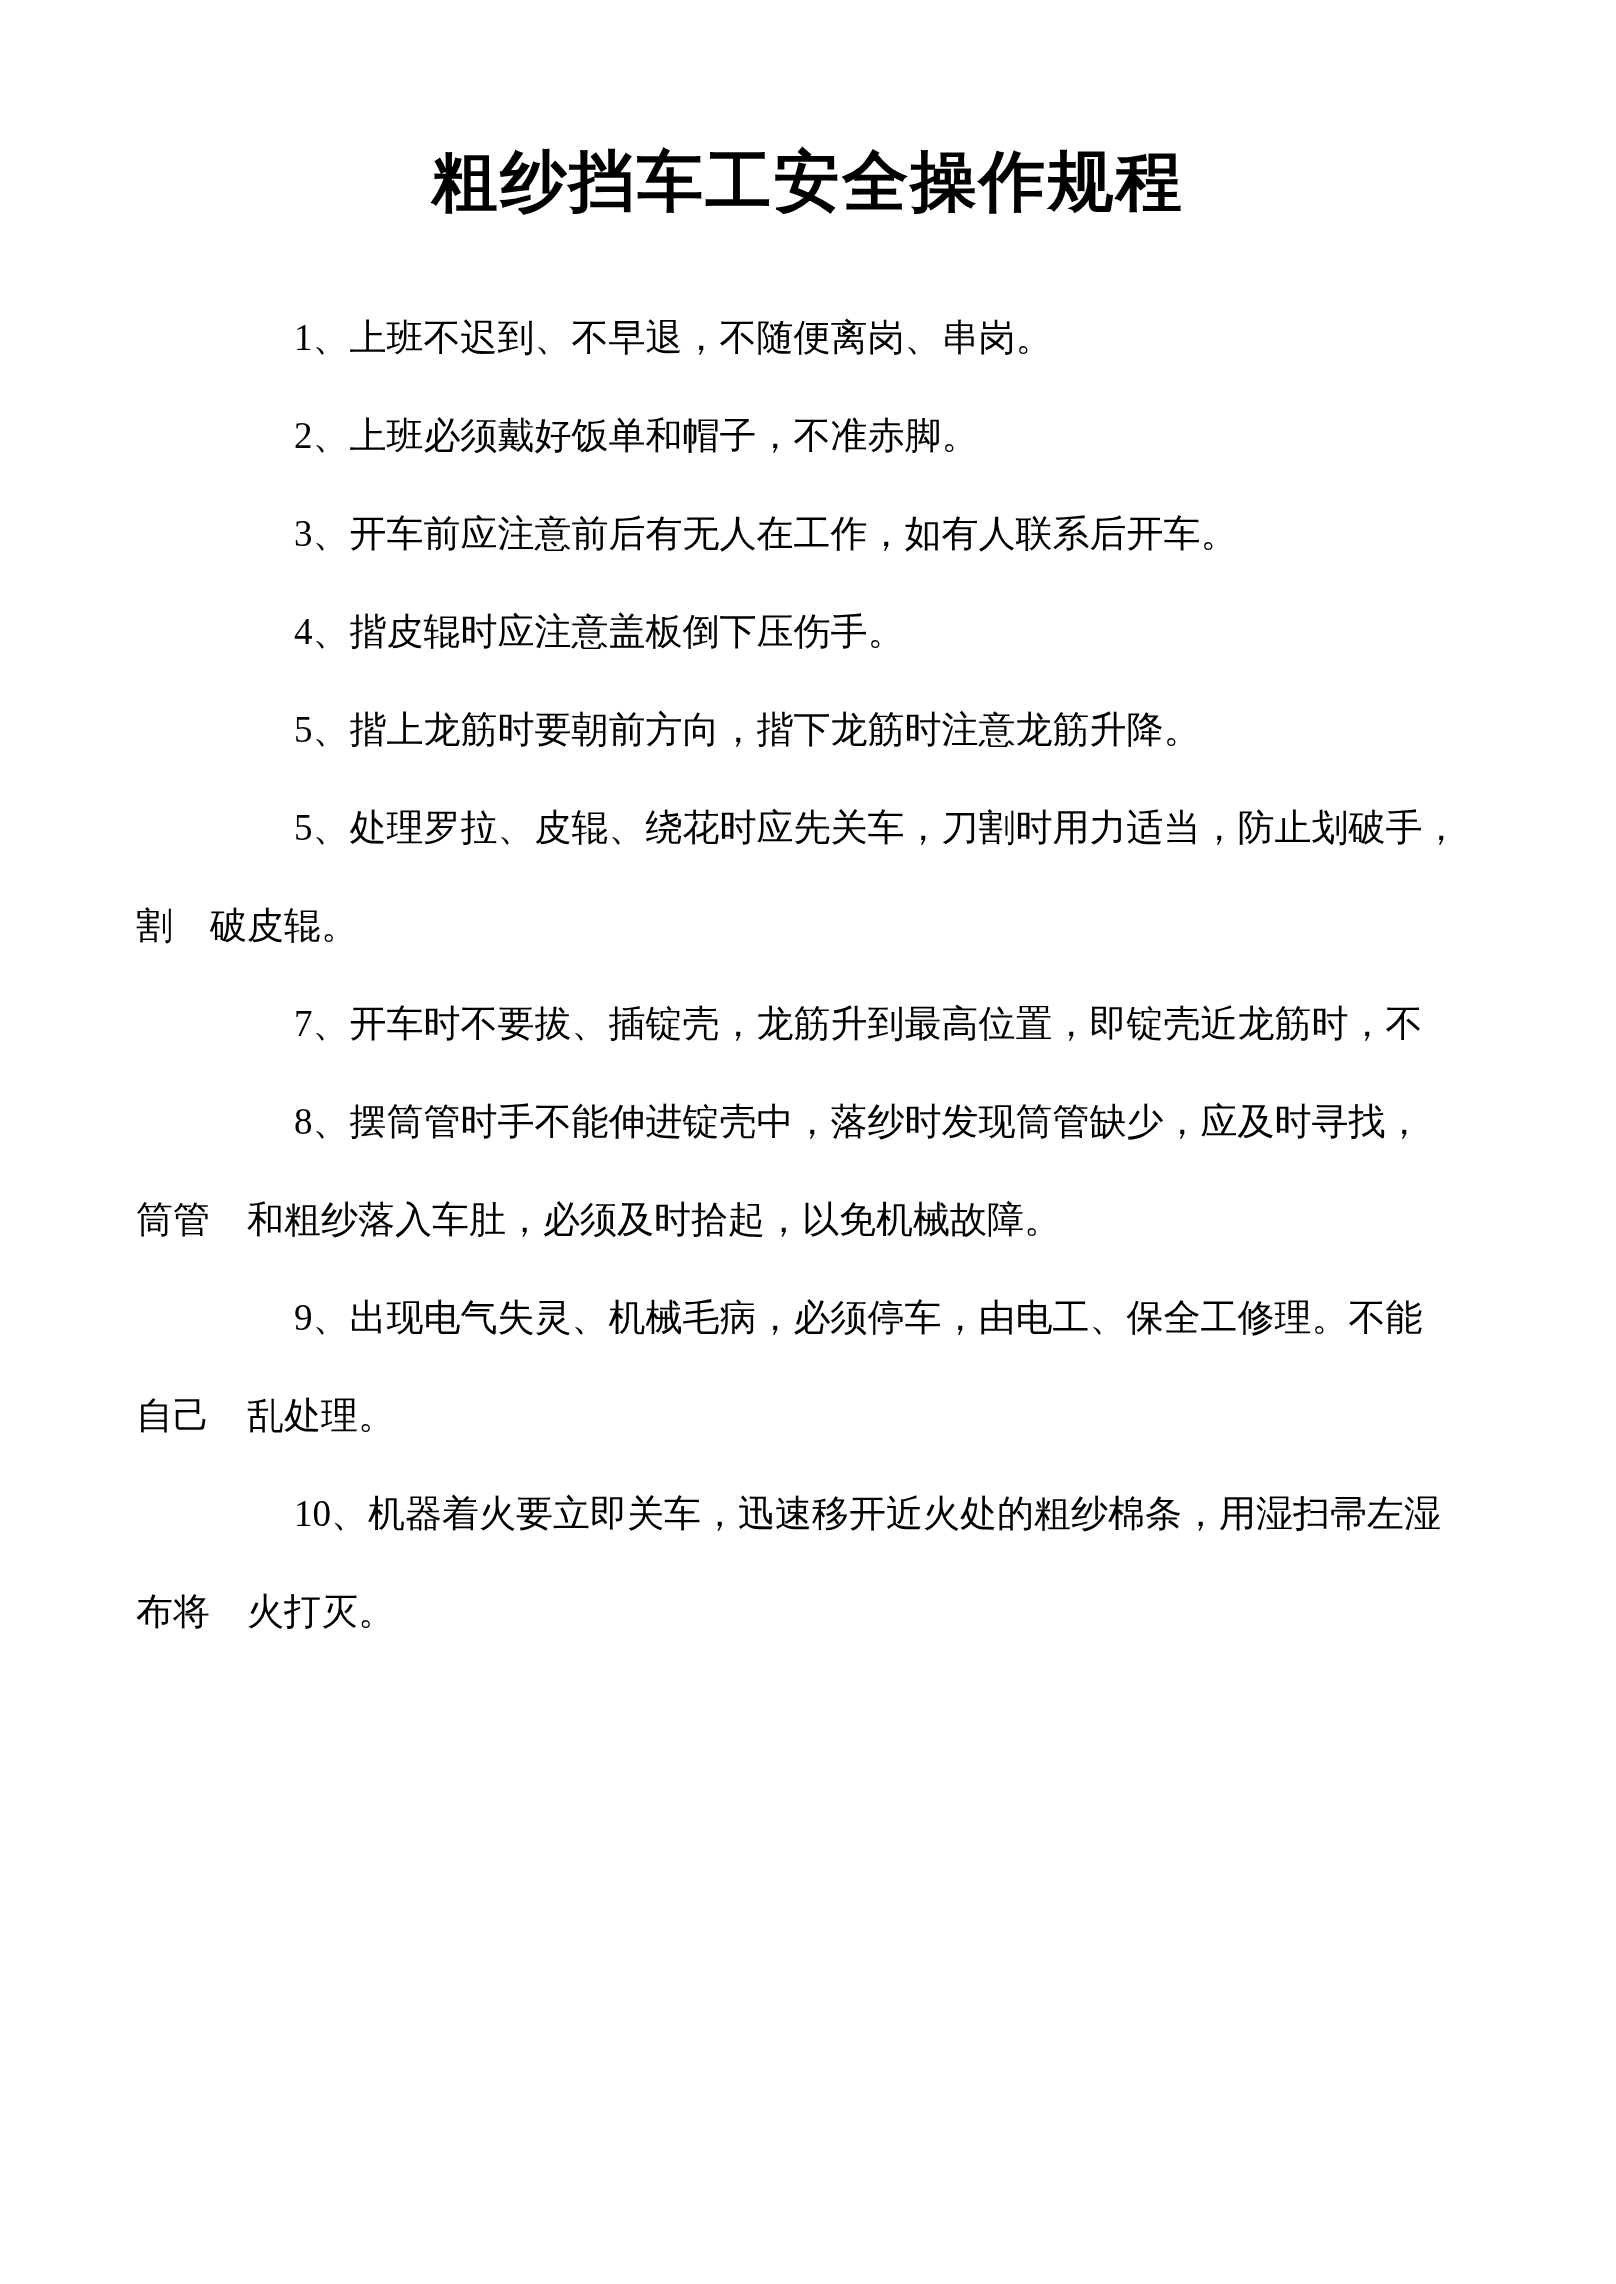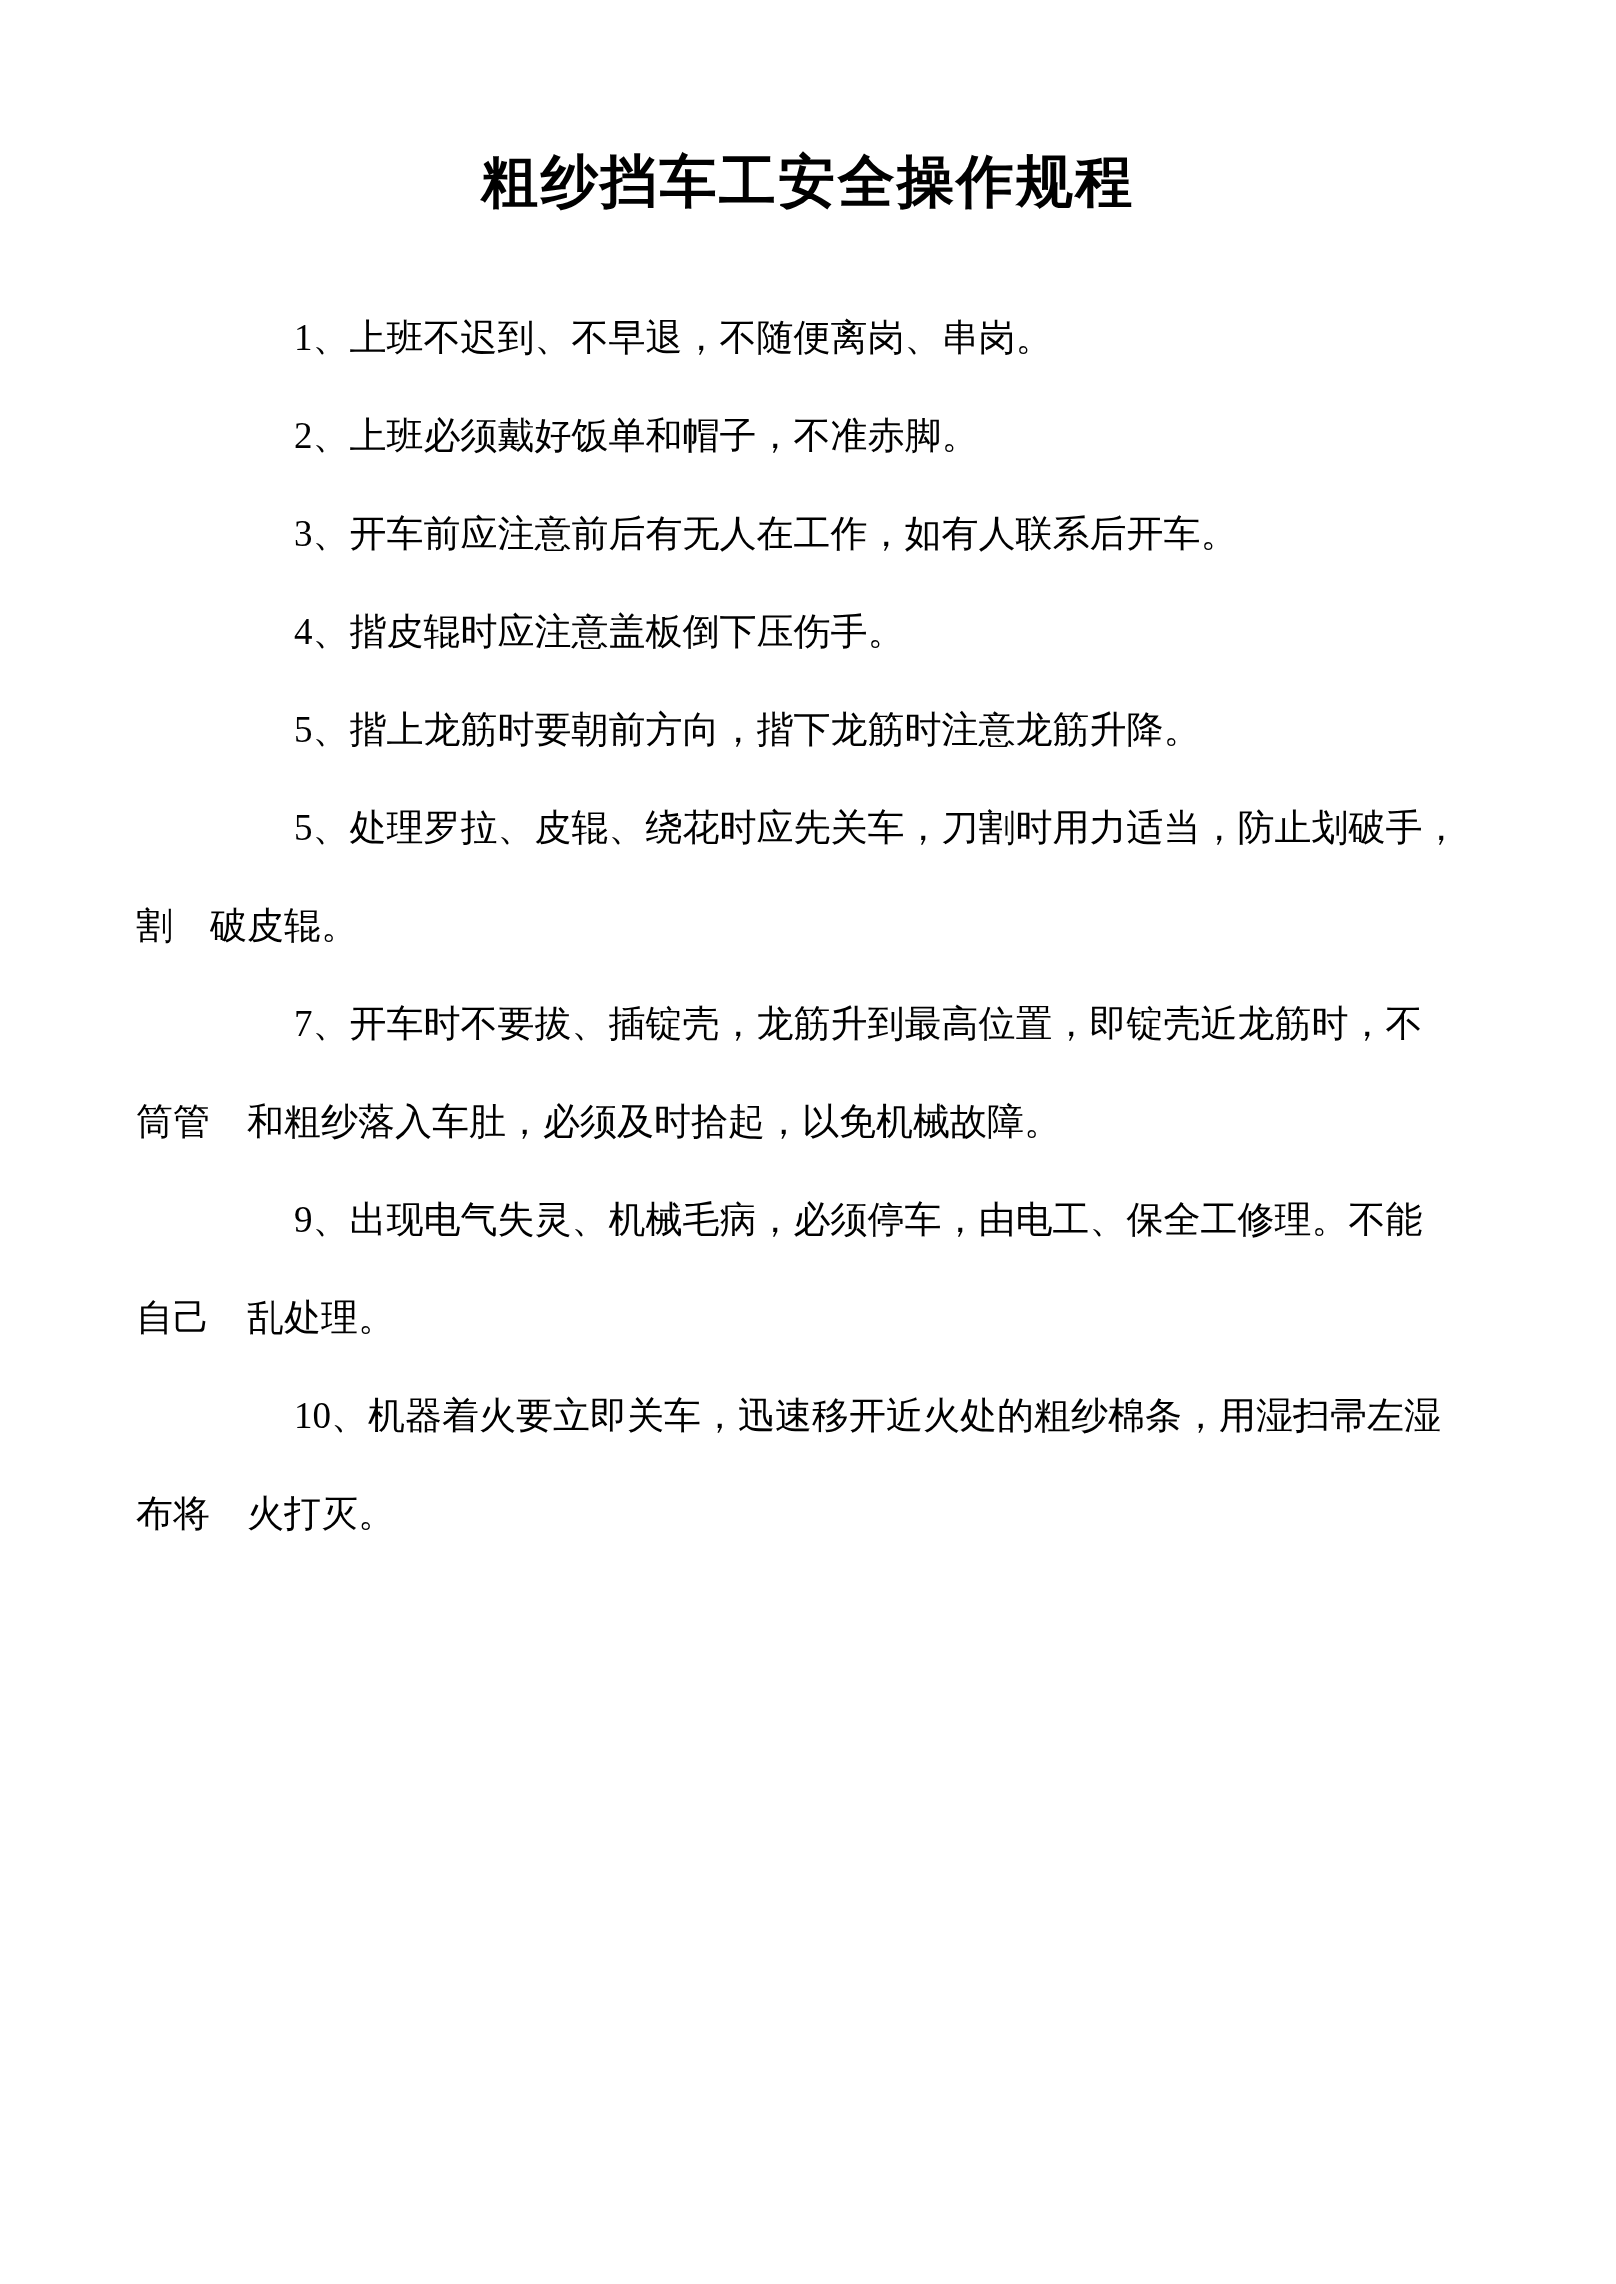--- a/index.html
+++ b/index.html
@@ -15,21 +15,21 @@
     background: #ffffff;
     color: #000000;
     font-family: "Liberation Serif", "DejaVu Serif", serif;
     overflow: hidden;
     box-sizing: border-box;
   }
   .doc-title {
     margin: 0;
     padding-top: 142px;
     text-align: center;
-    font-size: 57px;
+    font-size: 66px;
     font-weight: bold;
     line-height: 80px;
     letter-spacing: 2.4px;
     white-space: nowrap;
   }
   .doc-body {
     margin-top: 67px;
     padding-left: 136px;
     padding-right: 92px;
     font-size: 37px;
@@ -51,20 +51,21 @@
 
   <div class="doc-body">
     <div class="line indent">1、上班不迟到、不早退，不随便离岗、串岗。</div>
     <div class="line indent">2、上班必须戴好饭单和帽子，不准赤脚。</div>
     <div class="line indent">3、开车前应注意前后有无人在工作，如有人联系后开车。</div>
     <div class="line indent">4、揩皮辊时应注意盖板倒下压伤手。</div>
     <div class="line indent">5、揩上龙筋时要朝前方向，揩下龙筋时注意龙筋升降。</div>
     <div class="line indent">5、处理罗拉、皮辊、绕花时应先关车，刀割时用力适当，防止划破手，</div>
     <div class="line">割　破皮辊。</div>
     <div class="line indent">7、开车时不要拔、插锭壳，龙筋升到最高位置，即锭壳近龙筋时，不</div>
+    <div class="line indent">8、摆筒管时手不能伸进锭壳中，落纱时发现筒管缺少，应及时寻找，</div>
     <div class="line">筒管　和粗纱落入车肚，必须及时拾起，以免机械故障。</div>
     <div class="line indent">9、出现电气失灵、机械毛病，必须停车，由电工、保全工修理。不能</div>
     <div class="line">自己　乱处理。</div>
     <div class="line indent">10、机器着火要立即关车，迅速移开近火处的粗纱棉条，用湿扫帚左湿</div>
     <div class="line">布将　火打灭。</div>
   </div>
 </div>
 
 
 </body></html>

